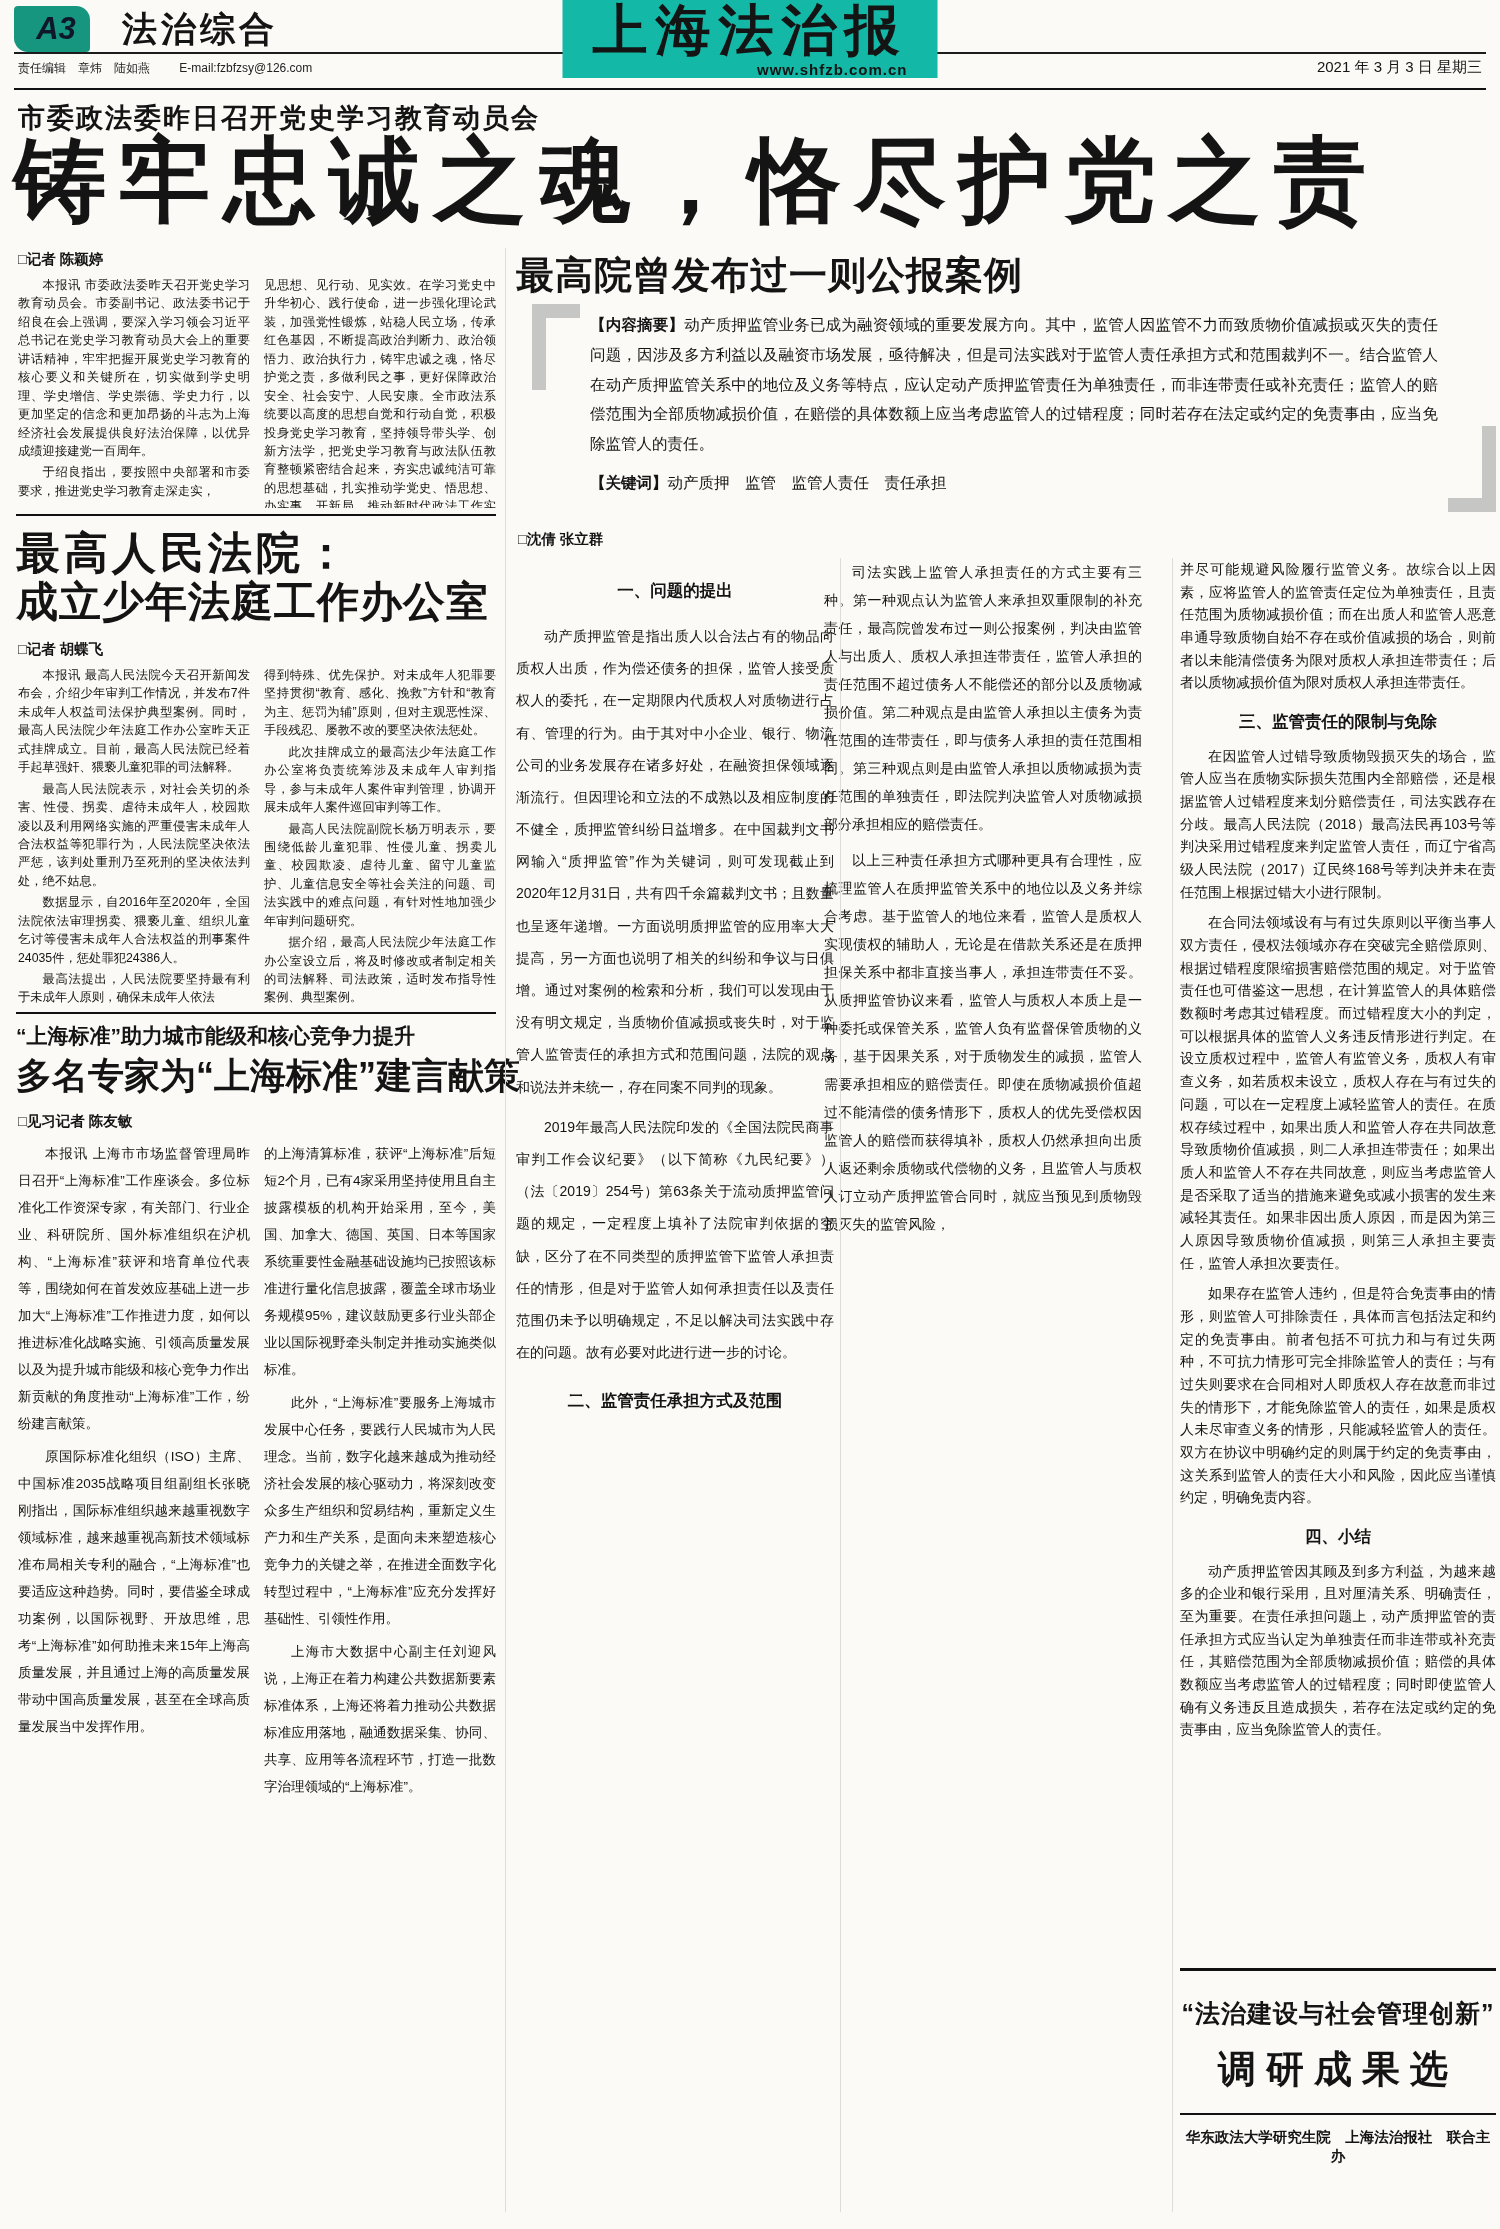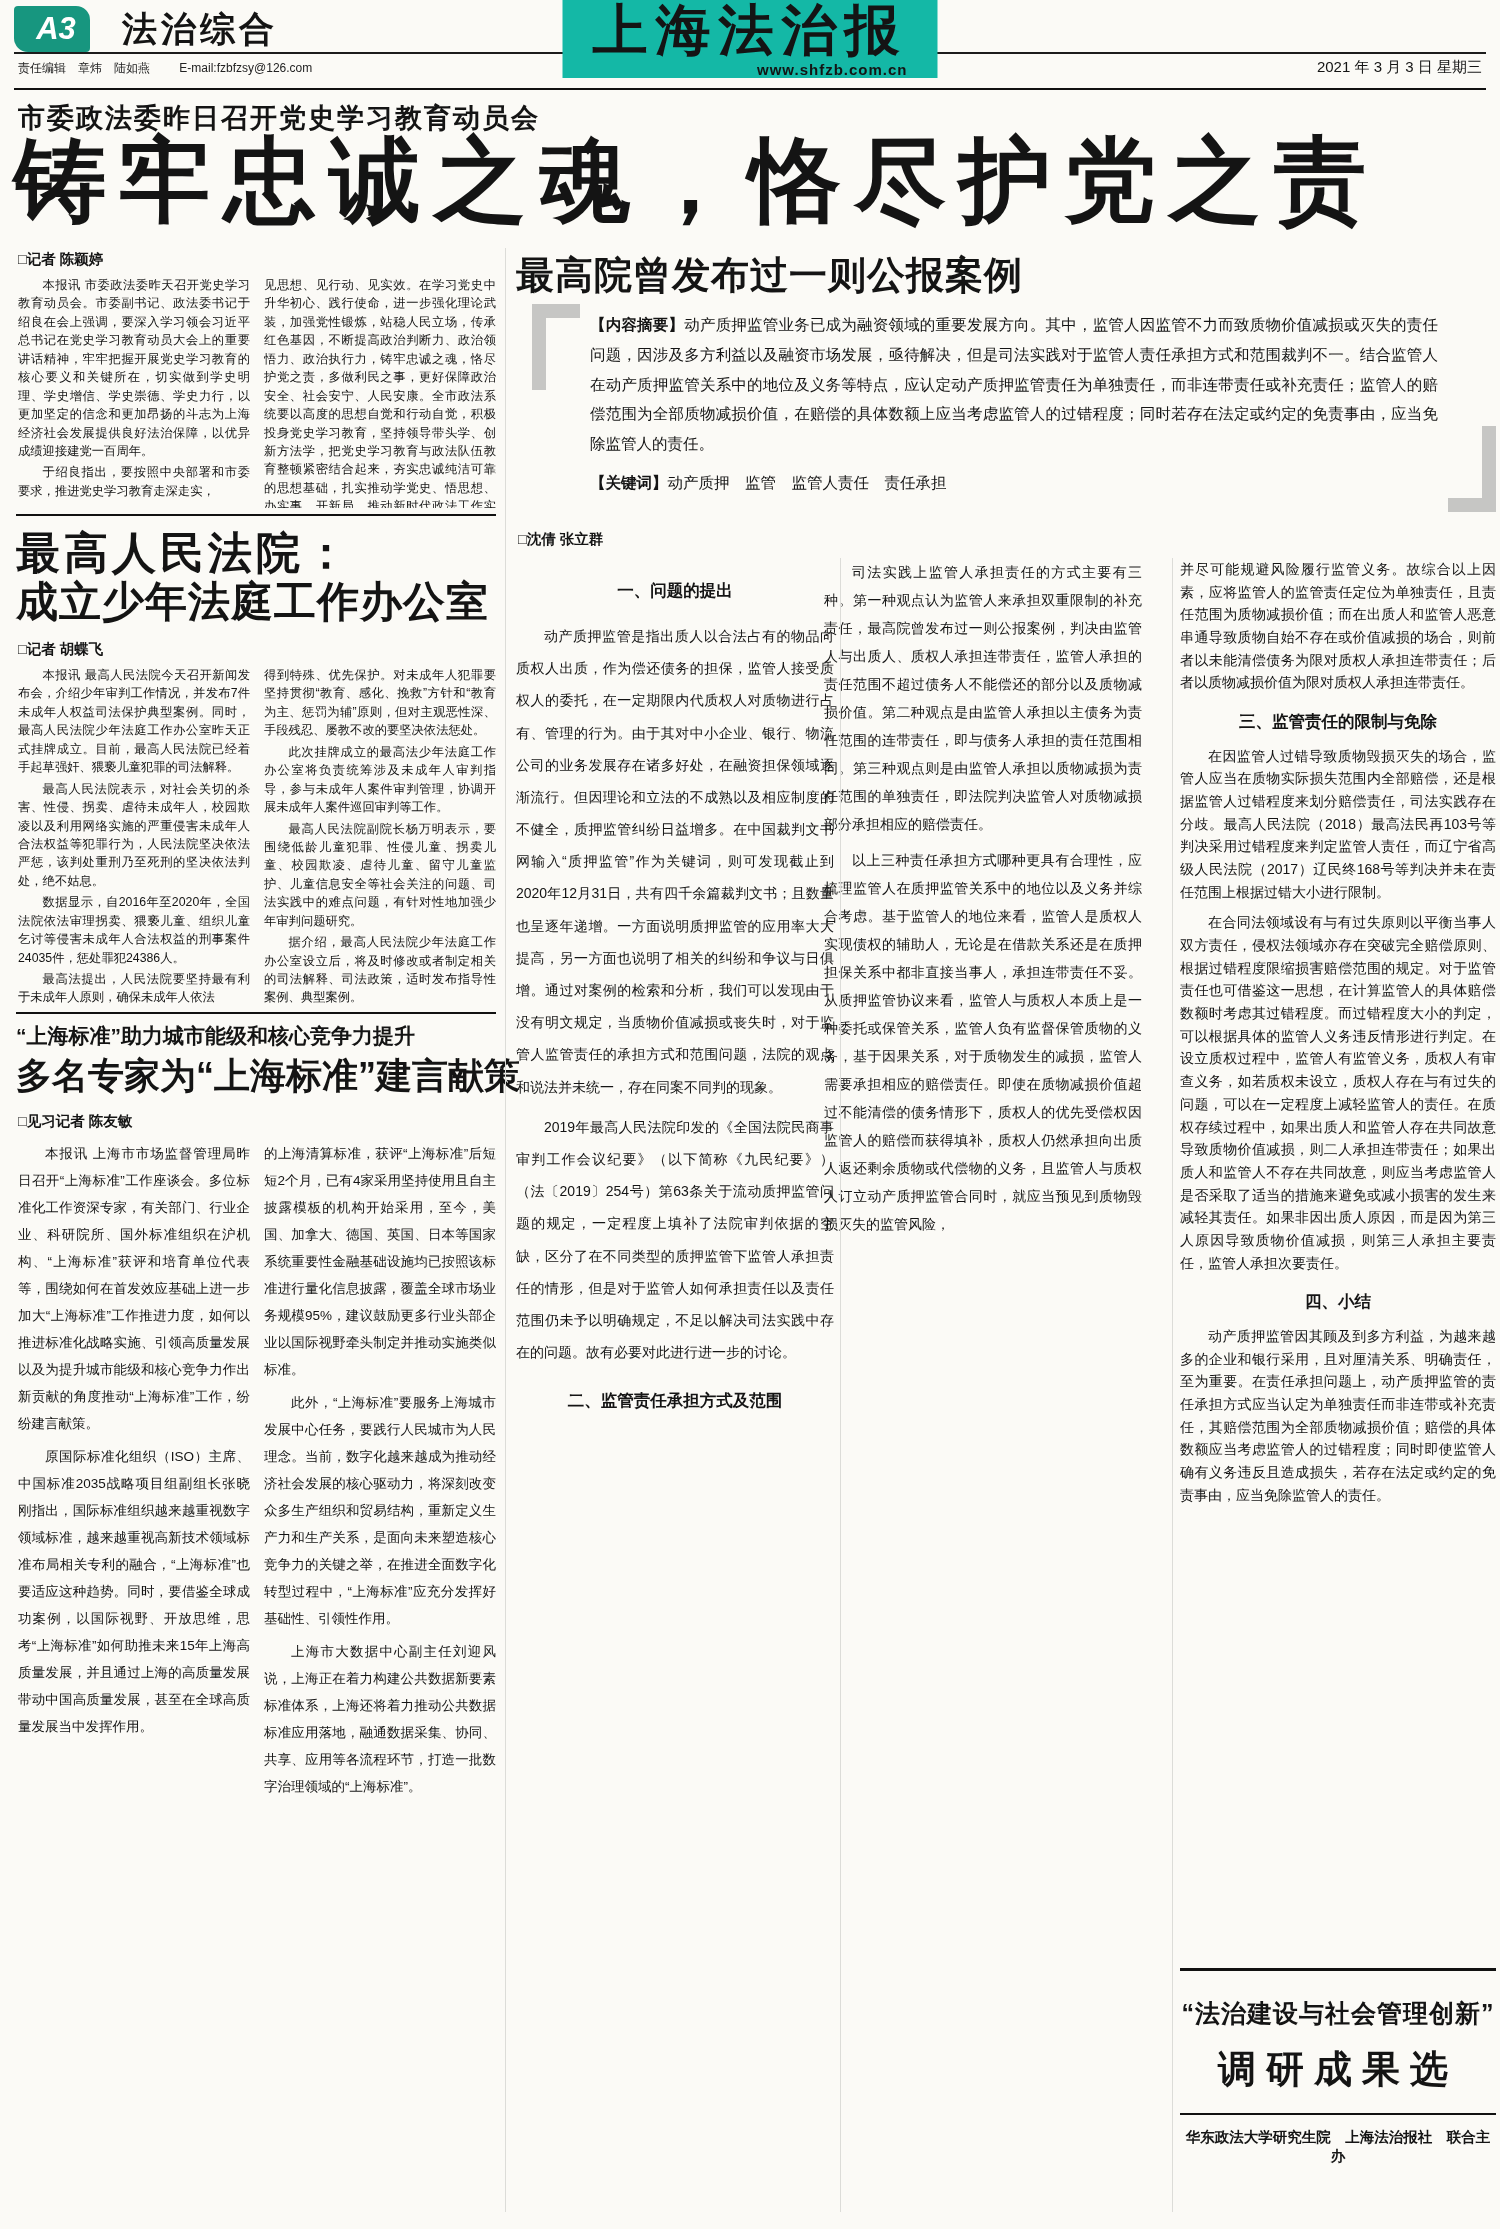--- a/index.html
+++ b/index.html
@@ -6,21 +6,21 @@
   html,body { width:1500px; }
   body {
     height:2229px; position:relative; overflow:hidden;
     background:#fbfaf6; color:#141414;
     font-family:"Liberation Sans","DejaVu Sans",sans-serif;
   }
   section { display:contents; }
 
   
   .badge { position:absolute; left:14px; top:6px; width:76px; height:46px;
-    background:#17967f; color:#ffffff; display:flex; align-items:center; justify-content:center;
+    background:#17967f; color:#0f172a; display:flex; align-items:center; justify-content:center;
     font-size:31px; font-weight:900; font-style:italic; border-radius:4px 14px 4px 14px;padding-left:8px; }
   .section-name { position:absolute; left:122px; top:6px; font-size:35px; font-weight:900; letter-spacing:4px; }
   .rule-top { position:absolute; left:14px; top:52px; width:1472px; height:2px; background:#1c1c1c; }
   .editor-row { position:absolute; left:18px; top:60px; font-size:12px; color:#222; }
   .editor-row span { margin-right:26px; }
   .masthead { position:absolute; left:50%; top:0; transform:translateX(-50%);
     background:#14b8a6; padding:2px 30px 0; text-align:center; z-index:2; }
   .paper-name { font-family:"Liberation Serif","DejaVu Serif",serif; font-size:55px; font-weight:900;
     letter-spacing:8px; line-height:1.05; }
   .website { font-size:15px; font-weight:bold; letter-spacing:1px; margin-top:1px;text-align:right; }
@@ -187,20 +187,21 @@
       </div>
     <div class="rcol rcol2">
         <p class="para">司法实践上监管人承担责任的方式主要有三种。第一种观点认为监管人来承担双重限制的补充责任，最高院曾发布过一则公报案例，判决由监管人与出质人、质权人承担连带责任，监管人承担的责任范围不超过债务人不能偿还的部分以及质物减损价值。第二种观点是由监管人承担以主债务为责任范围的连带责任，即与债务人承担的责任范围相同。第三种观点则是由监管人承担以质物减损为责任范围的单独责任，即法院判决监管人对质物减损部分承担相应的赔偿责任。</p>
         <p class="para">以上三种责任承担方式哪种更具有合理性，应梳理监管人在质押监管关系中的地位以及义务并综合考虑。基于监管人的地位来看，监管人是质权人实现债权的辅助人，无论是在借款关系还是在质押担保关系中都非直接当事人，承担连带责任不妥。从质押监管协议来看，监管人与质权人本质上是一种委托或保管关系，监管人负有监督保管质物的义务，基于因果关系，对于质物发生的减损，监管人需要承担相应的赔偿责任。即使在质物减损价值超过不能清偿的债务情形下，质权人的优先受偿权因监管人的赔偿而获得填补，质权人仍然承担向出质人返还剩余质物或代偿物的义务，且监管人与质权人订立动产质押监管合同时，就应当预见到质物毁损灭失的监管风险，</p>
       </div>
     <div class="rcol rcol3">
         <p class="para cont">并尽可能规避风险履行监管义务。故综合以上因素，应将监管人的监管责任定位为单独责任，且责任范围为质物减损价值；而在出质人和监管人恶意串通导致质物自始不存在或价值减损的场合，则前者以未能清偿债务为限对质权人承担连带责任；后者以质物减损价值为限对质权人承担连带责任。</p>
         <h3 class="sec-head">三、监管责任的限制与免除</h3>
         <p class="para">在因监管人过错导致质物毁损灭失的场合，监管人应当在质物实际损失范围内全部赔偿，还是根据监管人过错程度来划分赔偿责任，司法实践存在分歧。最高人民法院（2018）最高法民再103号等判决采用过错程度来判定监管人责任，而辽宁省高级人民法院（2017）辽民终168号等判决并未在责任范围上根据过错大小进行限制。</p>
         <p class="para">在合同法领域设有与有过失原则以平衡当事人双方责任，侵权法领域亦存在突破完全赔偿原则、根据过错程度限缩损害赔偿范围的规定。对于监管责任也可借鉴这一思想，在计算监管人的具体赔偿数额时考虑其过错程度。而过错程度大小的判定，可以根据具体的监管人义务违反情形进行判定。在设立质权过程中，监管人有监管义务，质权人有审查义务，如若质权未设立，质权人存在与有过失的问题，可以在一定程度上减轻监管人的责任。在质权存续过程中，如果出质人和监管人存在共同故意导致质物价值减损，则二人承担连带责任；如果出质人和监管人不存在共同故意，则应当考虑监管人是否采取了适当的措施来避免或减小损害的发生来减轻其责任。如果非因出质人原因，而是因为第三人原因导致质物价值减损，则第三人承担主要责任，监管人承担次要责任。</p>
+        <p class="para">如果存在监管人违约，但是符合免责事由的情形，则监管人可排除责任，具体而言包括法定和约定的免责事由。前者包括不可抗力和与有过失两种，不可抗力情形可完全排除监管人的责任；与有过失则要求在合同相对人即质权人存在故意而非过失的情形下，才能免除监管人的责任，如果是质权人未尽审查义务的情形，只能减轻监管人的责任。双方在协议中明确约定的则属于约定的免责事由，这关系到监管人的责任大小和风险，因此应当谨慎约定，明确免责内容。</p>
         <h3 class="sec-head">四、小结</h3>
         <p class="para">动产质押监管因其顾及到多方利益，为越来越多的企业和银行采用，且对厘清关系、明确责任，至为重要。在责任承担问题上，动产质押监管的责任承担方式应当认定为单独责任而非连带或补充责任，其赔偿范围为全部质物减损价值；赔偿的具体数额应当考虑监管人的过错程度；同时即使监管人确有义务违反且造成损失，若存在法定或约定的免责事由，应当免除监管人的责任。</p>
       </div>
     <div class="res-vr1"></div>
     <div class="res-vr2"></div>
   </section>
 
   <section>
     <div class="res-box">
       <div class="box-l1">“法治建设与社会管理创新”</div>

